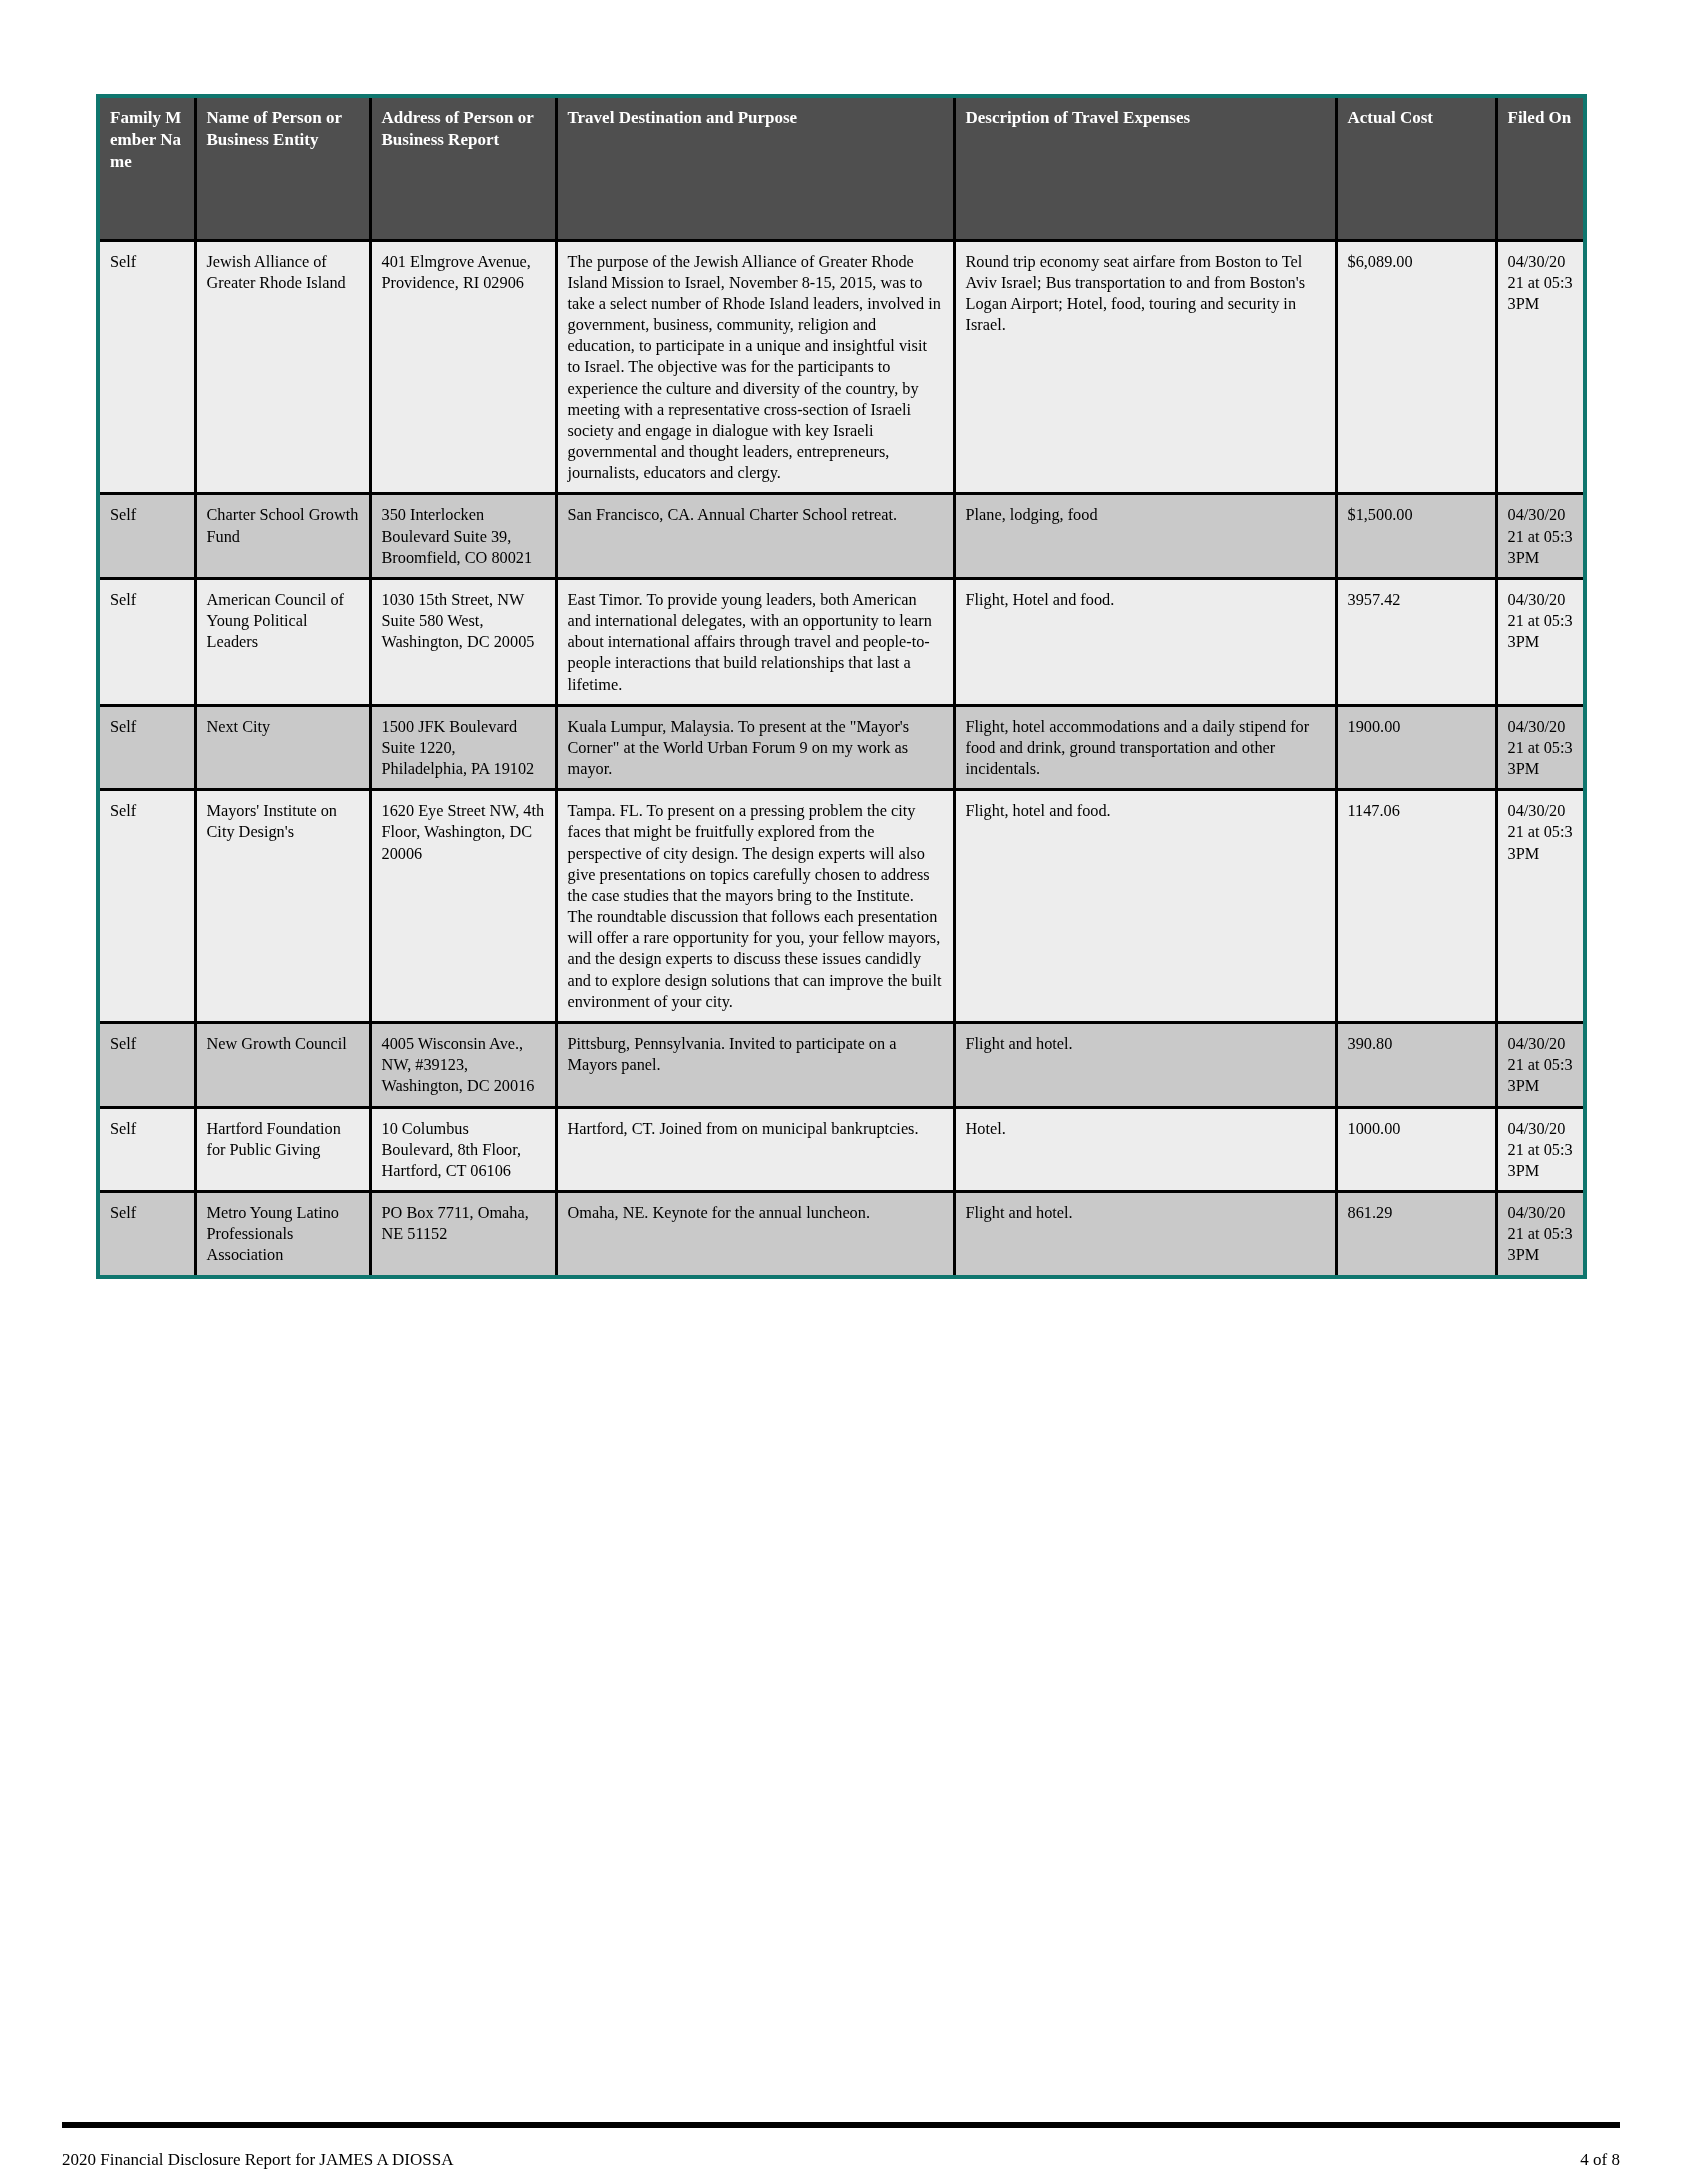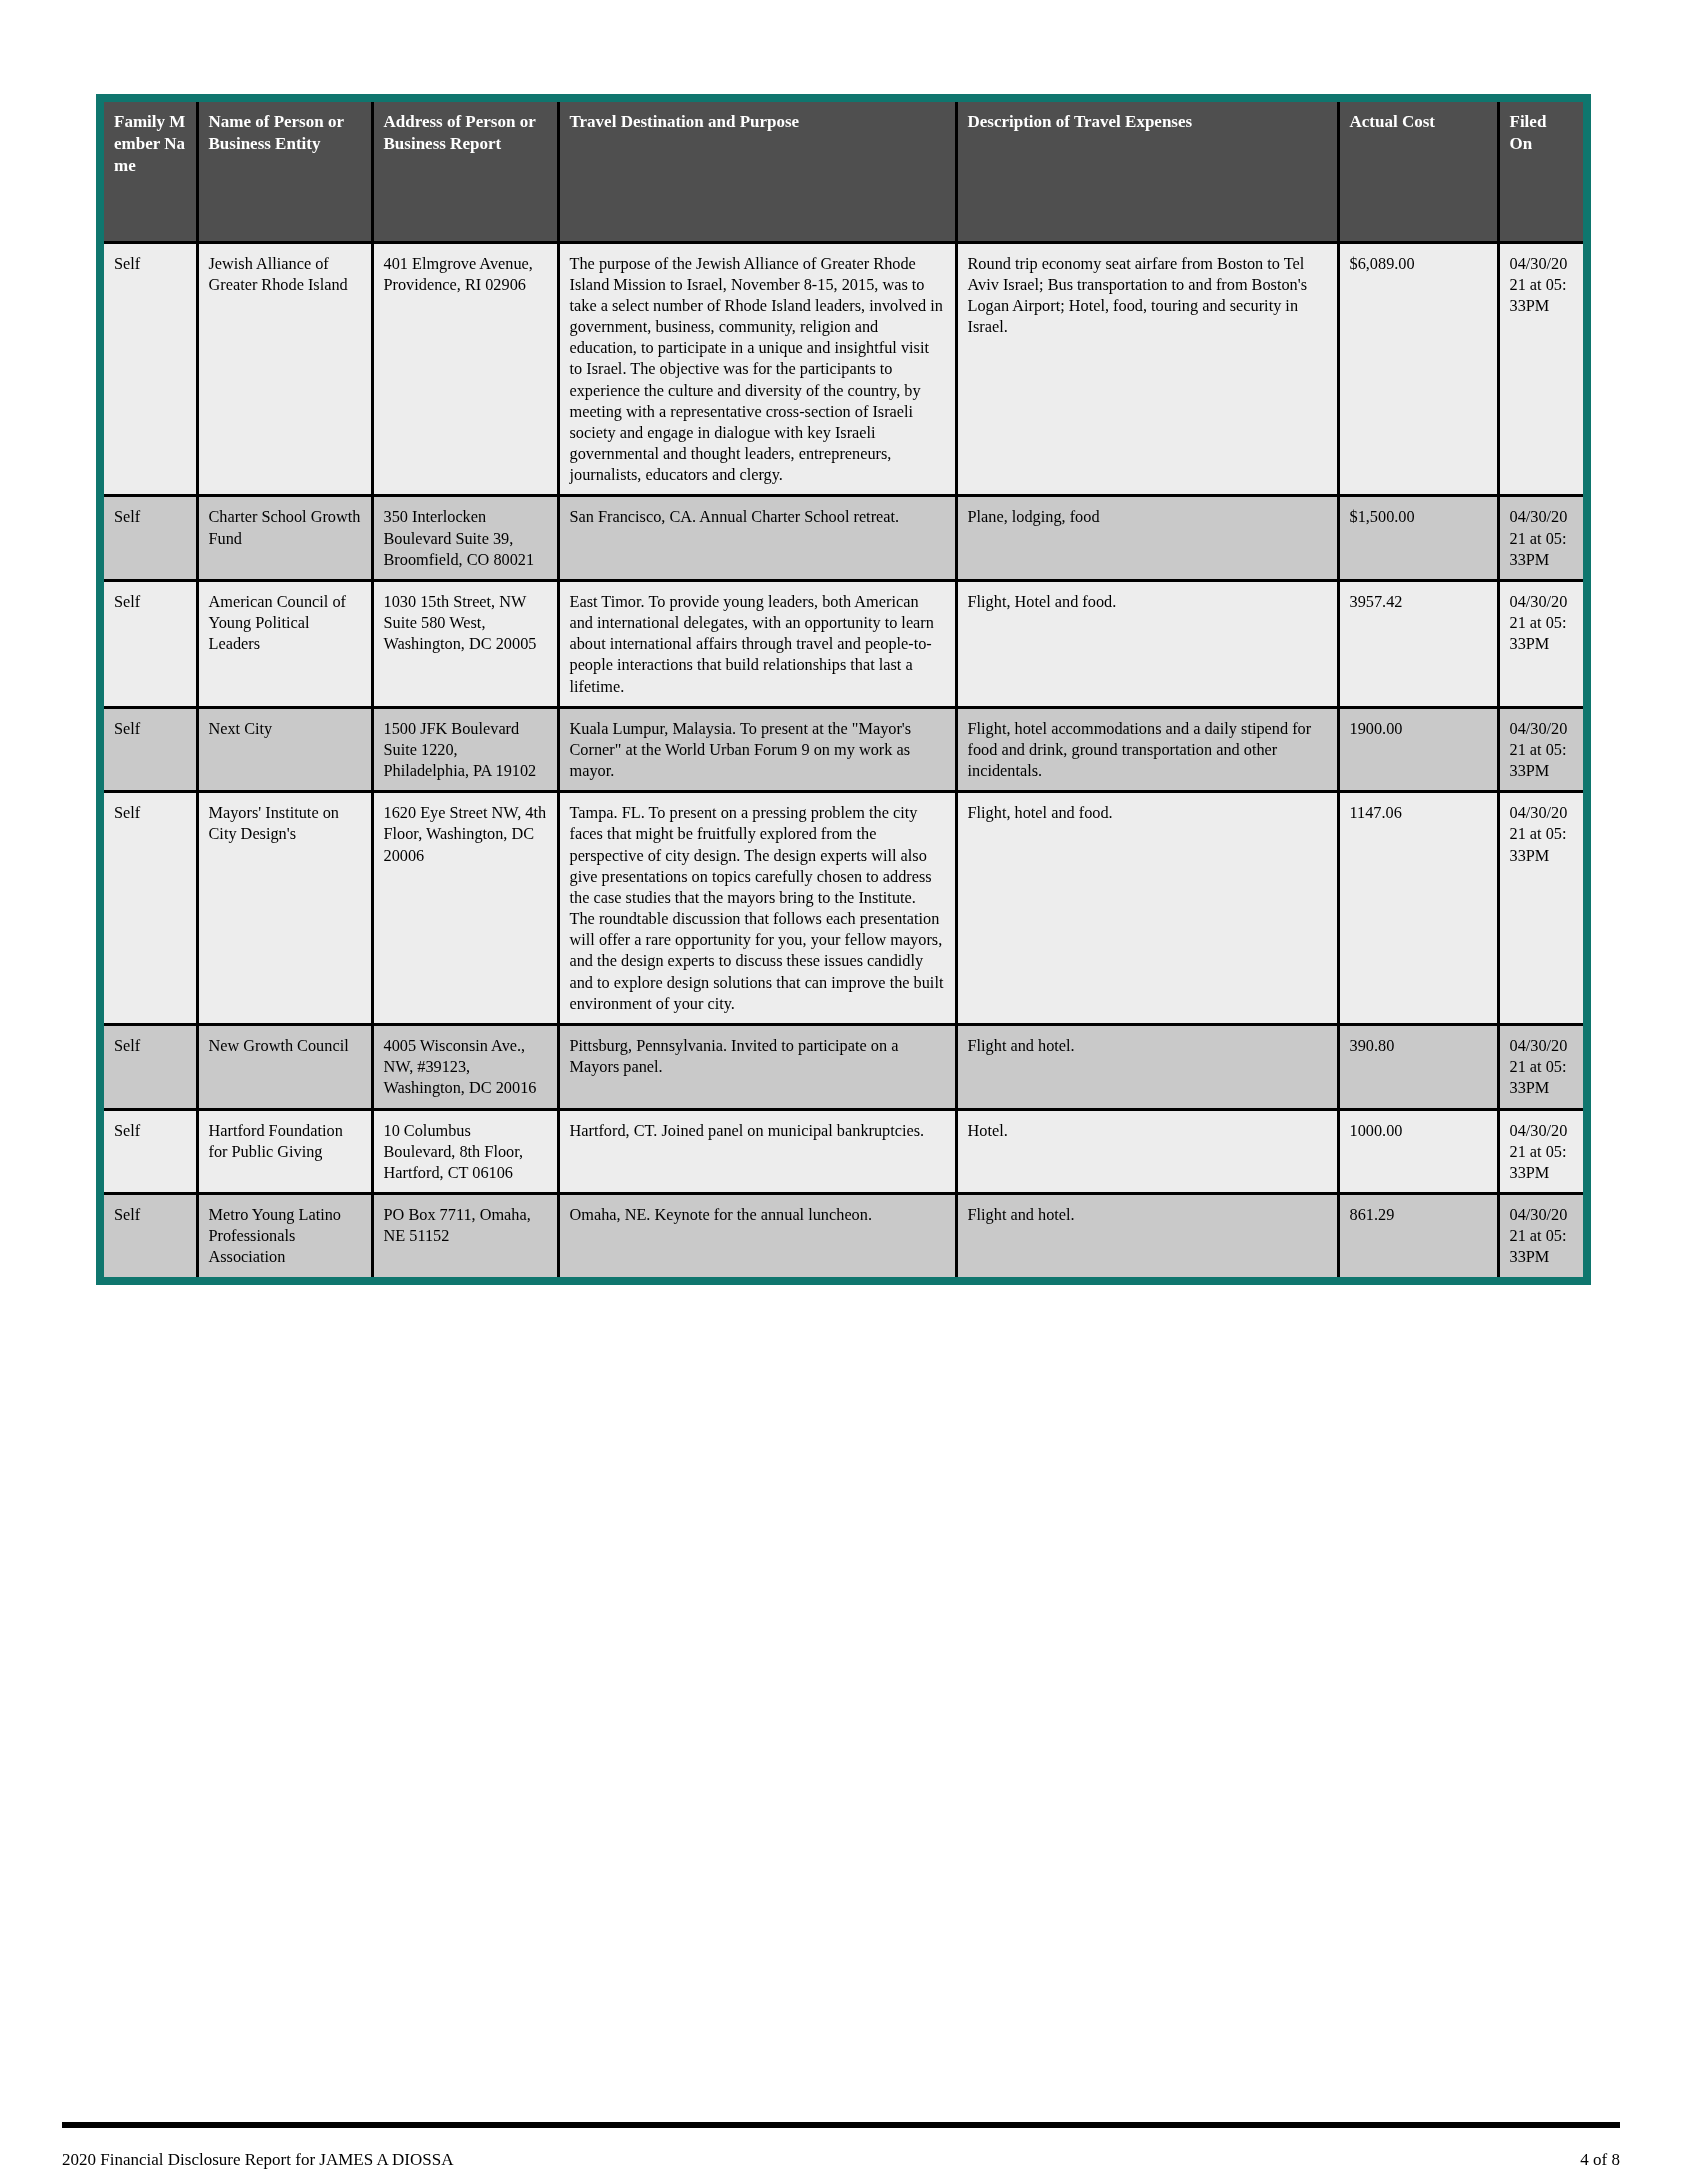--- a/index.html
+++ b/index.html
@@ -14,21 +14,21 @@
   .table-wrap {
     position: absolute;
     left: 96px;
     top: 94px;
     width: 1488px;
   }
   table.disclosure {
     width: 100%;
     border-collapse: collapse;
     table-layout: fixed;
-    border: 8px solid #0f766e;
+    border: 4px solid #0f766e;
   }
   table.disclosure th,
   table.disclosure td {
     border: 3px solid #000;
     vertical-align: top;
     text-align: left;
     padding: 9px 10px;
     font-size: 16.3px;
     line-height: 1.3;
   }
@@ -139,21 +139,21 @@
     <td>4005 Wisconsin Ave., NW, #39123, Washington, DC 20016</td>
     <td>Pittsburg, Pennsylvania. Invited to participate on a Mayors panel.</td>
     <td>Flight and hotel.</td>
     <td>390.80</td>
     <td class="cell-filed">04/30/2021 at 05:33PM</td>
   </tr>
         <tr class="light">
     <td>Self</td>
     <td>Hartford Foundation for Public Giving</td>
     <td>10 Columbus Boulevard, 8th Floor, Hartford, CT 06106</td>
-    <td>Hartford, CT. Joined panel on municipal bankruptcies.</td>
+    <td>Hartford, CT. Joined from on municipal bankruptcies.</td>
     <td>Hotel.</td>
     <td>1000.00</td>
     <td class="cell-filed">04/30/2021 at 05:33PM</td>
   </tr>
         <tr class="gray">
     <td>Self</td>
     <td>Metro Young Latino Professionals Association</td>
     <td>PO Box 7711, Omaha, NE 51152</td>
     <td>Omaha, NE. Keynote for the annual luncheon.</td>
     <td>Flight and hotel.</td>

